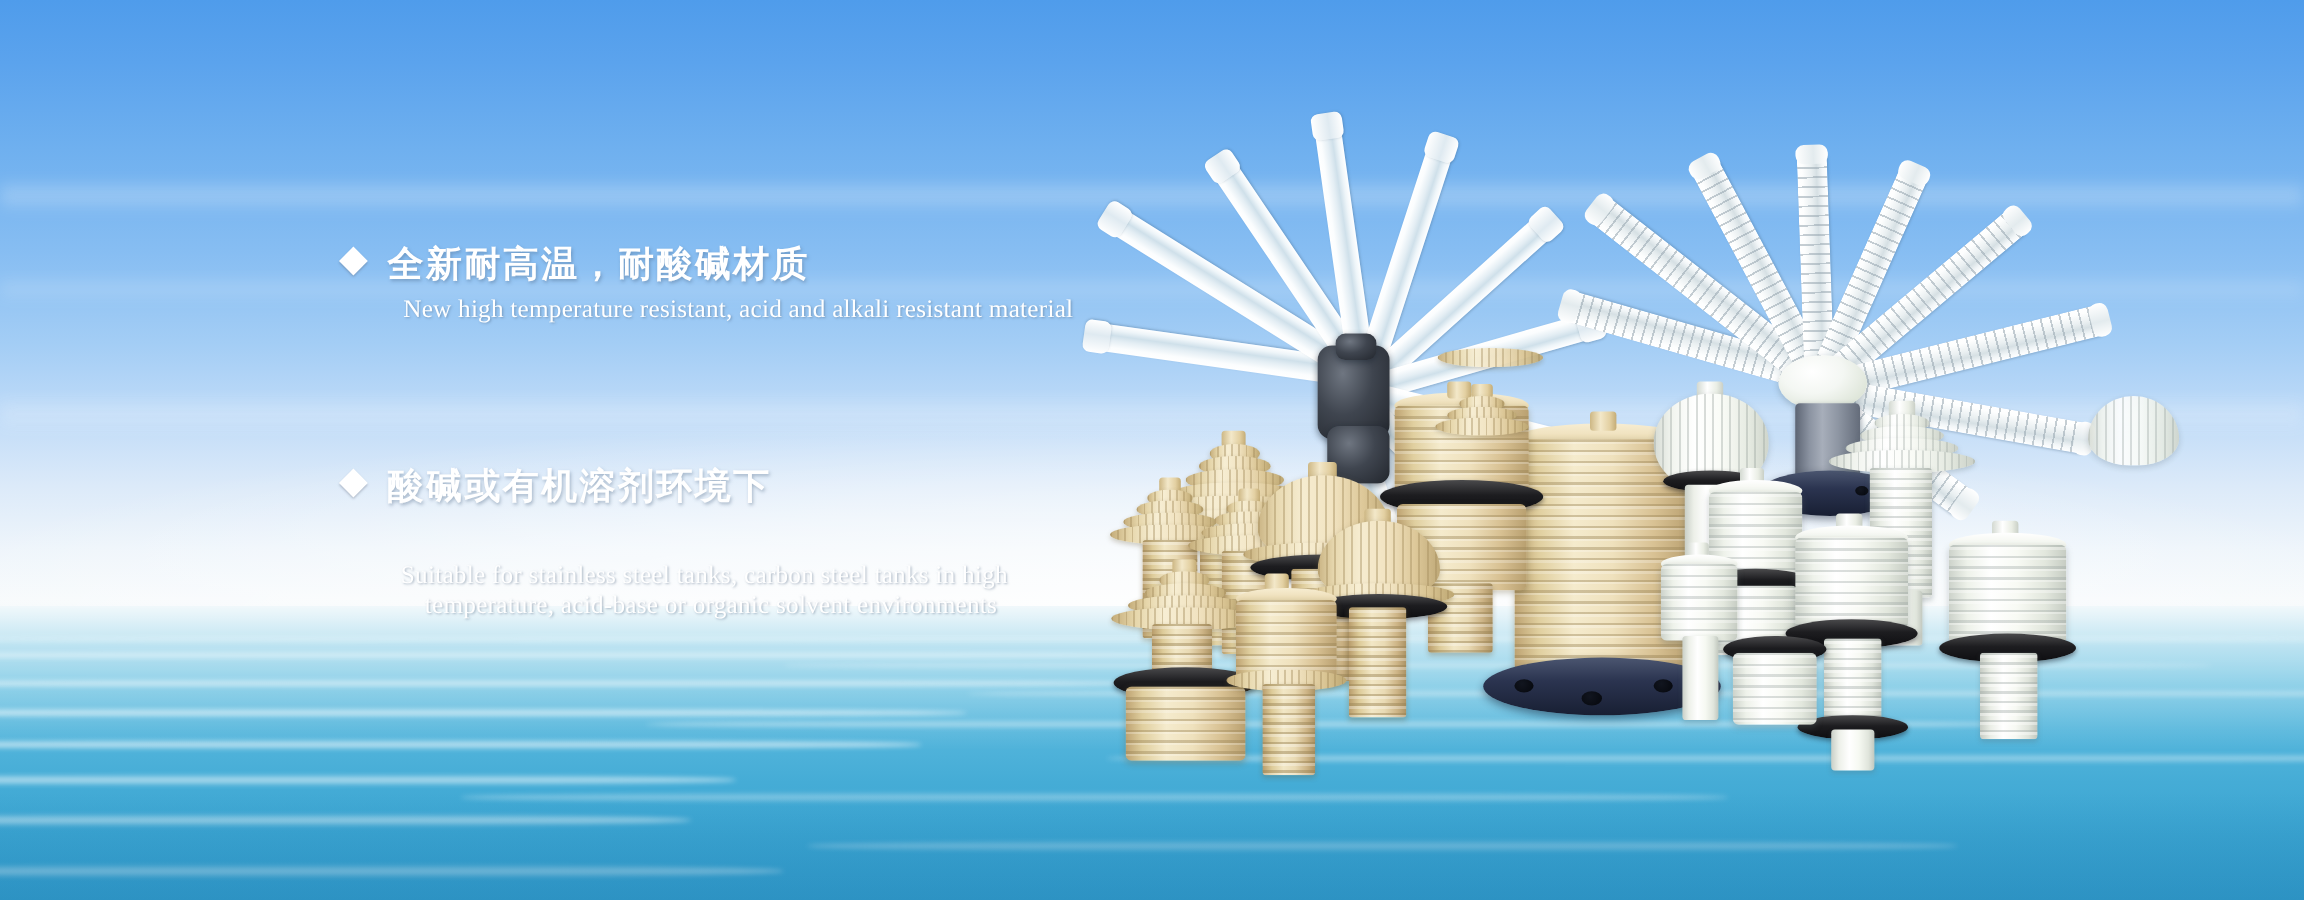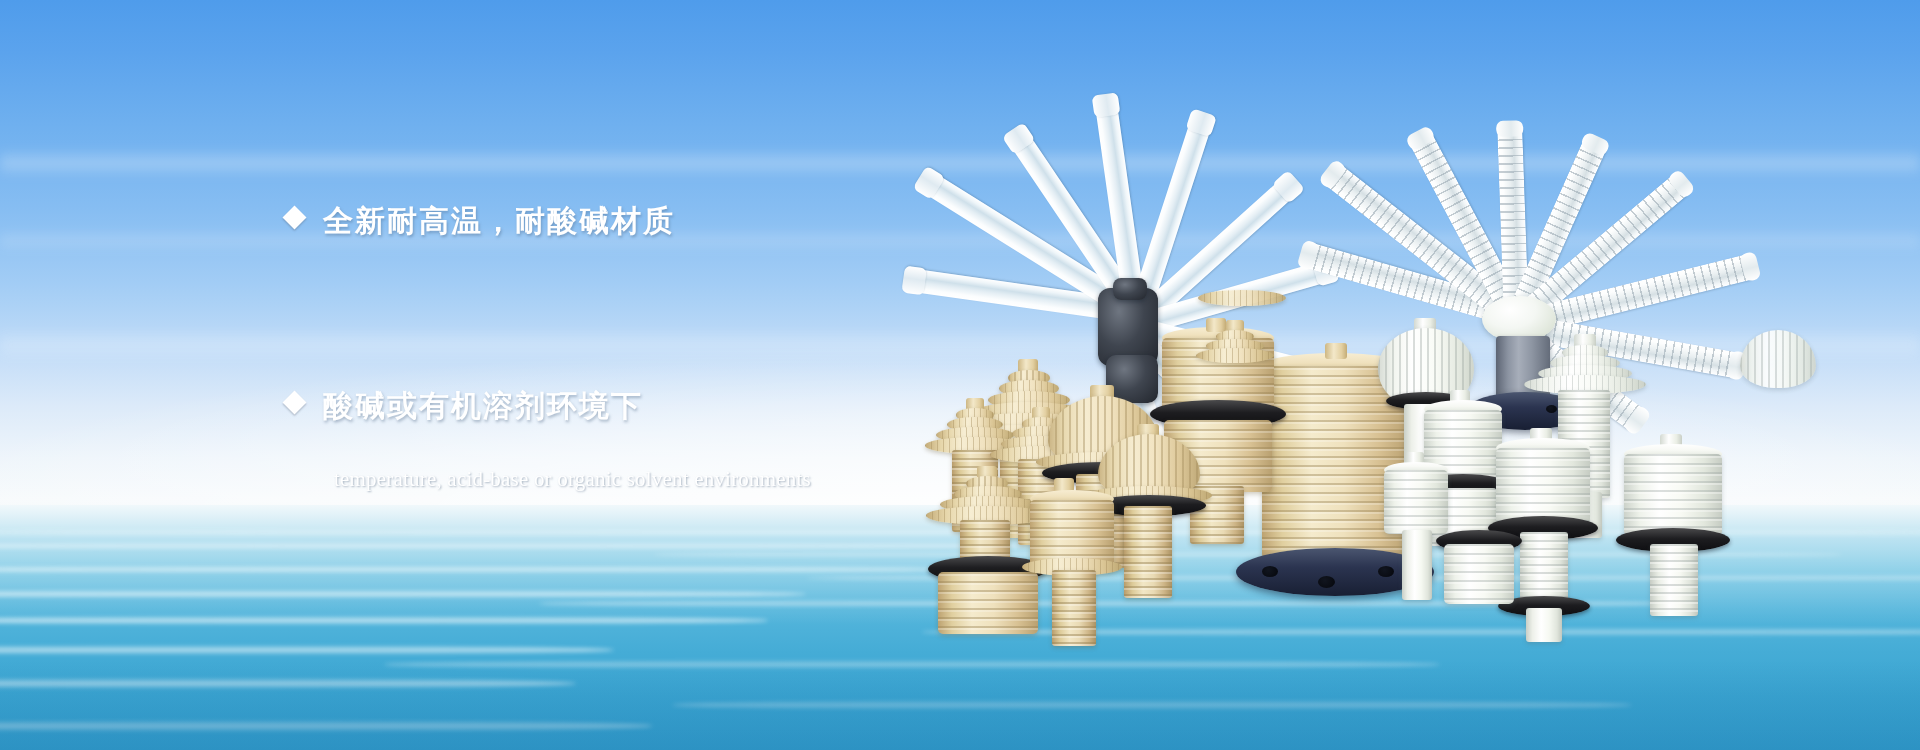--- a/index.html
+++ b/index.html
@@ -502,26 +502,28 @@
 
 
   <div class="bullet-block bullet-1">
     <div class="bullet-row">
       <span class="diamond"></span>
       <span class="cn-lines">
         <span class="cn">全新耐高温，耐酸碱材质</span>
       </span>
     </div>
   </div>
+  <div class="en en-1">New high temperature resistant, acid and alkali resistant material</div>
 
   <div class="bullet-block bullet-2">
     <div class="bullet-row">
       <span class="diamond"></span>
       <span class="cn-lines">
         <span class="cn" style="display:block;font-family:Liberation Serif, serif;">酸碱或有机溶剂环境下</span>
       </span>
     </div>
   </div>
   <div class="en en-2">
-    <span style="display:block;">temperature, acid-base or organic solvent environments</span>
+    <span style="display:block;">Suitable for stainless steel tanks, carbon steel tanks in high</span>
+    <span style="display:block;margin-left:20px;">temperature, acid-base or organic solvent environments</span>
   </div>
 
 </div>
 
 </body></html>

